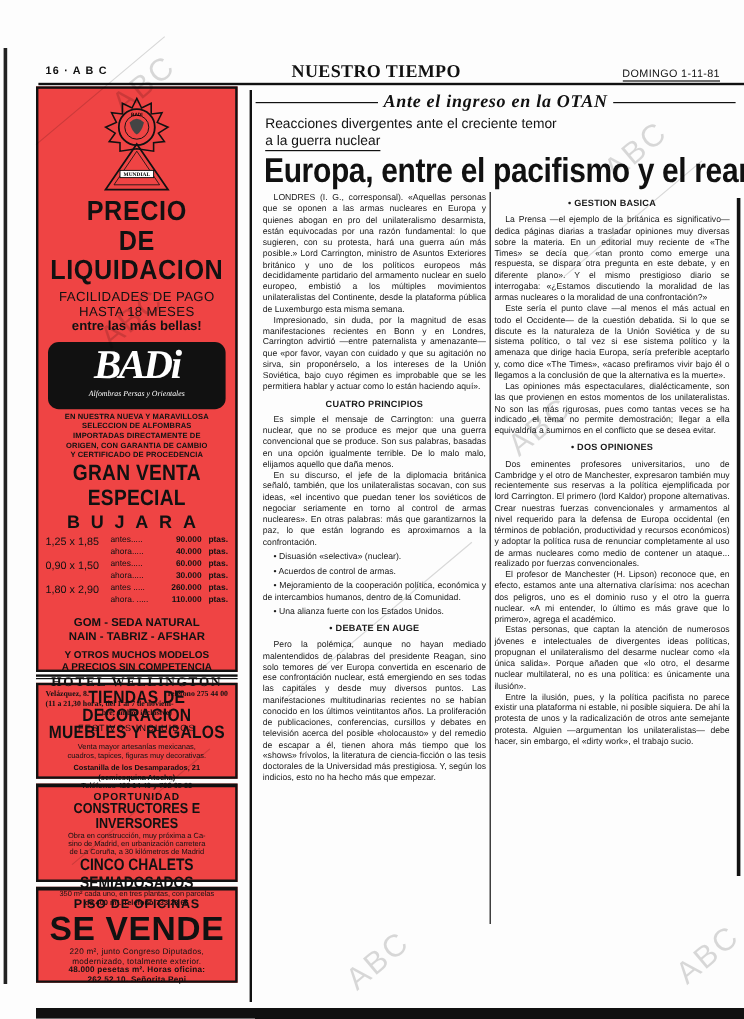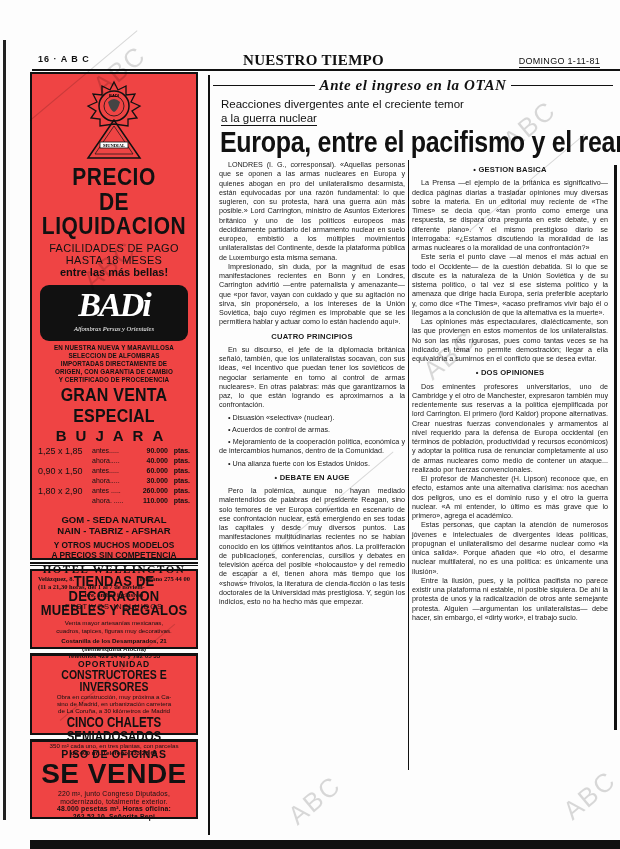--- a/index.html
+++ b/index.html
@@ -237,20 +237,21 @@
   <div>Reacciones divergentes ante el creciente temor</div>
   <div class="l2">a la guerra nuclear</div>
 </div>
 
 <div class="headline">Europa, entre el pacifismo y el rearme</div>
 
 <div class="col col-a" id="col-a">
     <p class="">LONDRES (I. G., corresponsal). «Aquellas personas que se oponen a las armas nucleares en Europa y quienes abogan en pro del unilateralismo desarmista, están equivocadas por una razón fundamental: lo que sugieren, con su protesta, hará una guerra aún más posible.» Lord Carrington, ministro de Asuntos Exteriores británico y uno de los políticos europeos más decididamente partidario del armamento nuclear en suelo europeo, embistió a los múltiples movimientos unilateralistas del Continente, desde la plataforma pública de Luxemburgo esta misma semana.</p>
     <p class="">Impresionado, sin duda, por la magnitud de esas manifestaciones recientes en Bonn y en Londres, Carrington advirtió —entre paternalista y amenazante— que «por favor, vayan con cuidado y que su agitación no sirva, sin proponérselo, a los intereses de la Unión Soviética, bajo cuyo régimen es improbable que se les permitiera hablar y actuar como lo están haciendo aquí».</p>
     <p class="subhead">CUATRO PRINCIPIOS</p>
+    <p class="">Es simple el mensaje de Carrington: una guerra nuclear, que no se produce es mejor que una guerra convencional que se produce. Son sus palabras, basadas en una opción igualmente terrible. De lo malo malo, elijamos aquello que daña menos.</p>
     <p class="">En su discurso, el jefe de la diplomacia británica señaló, también, que los unilateralistas socavan, con sus ideas, «el incentivo que puedan tener los soviéticos de negociar seriamente en torno al control de armas nucleares». En otras palabras: más que garantizarnos la paz, lo que están logrando es aproximarnos a la confrontación.</p>
     <p class="bullet">• Disuasión «selectiva» (nuclear).</p>
     <p class="bullet">• Acuerdos de control de armas.</p>
     <p class="bullet">• Mejoramiento de la cooperación política, económica y de intercambios humanos, dentro de la Comunidad.</p>
     <p class="bullet">• Una alianza fuerte con los Estados Unidos.</p>
     <p class="subhead">• DEBATE EN AUGE</p>
     <p class="">Pero la polémica, aunque no hayan mediado malentendidos de palabras del presidente Reagan, sino solo temores de ver Europa convertida en escenario de ese confrontación nuclear, está emergiendo en ses todas las capitales y desde muy diversos puntos. Las manifestaciones multitudinarias recientes no se habían conocido en los últimos veintitantos años. La proliferación de publicaciones, conferencias, cursillos y debates en televisión acerca del posible «holocausto» y del remedio de escapar a él, tienen ahora más tiempo que los «shows» frívolos, la literatura de ciencia-ficción o las tesis doctorales de la Universidad más prestigiosa. Y, según los indicios, esto no ha hecho más que empezar.</p>
   </div>
 <div class="col-rule"></div>
 <div class="col col-b" id="col-b">

